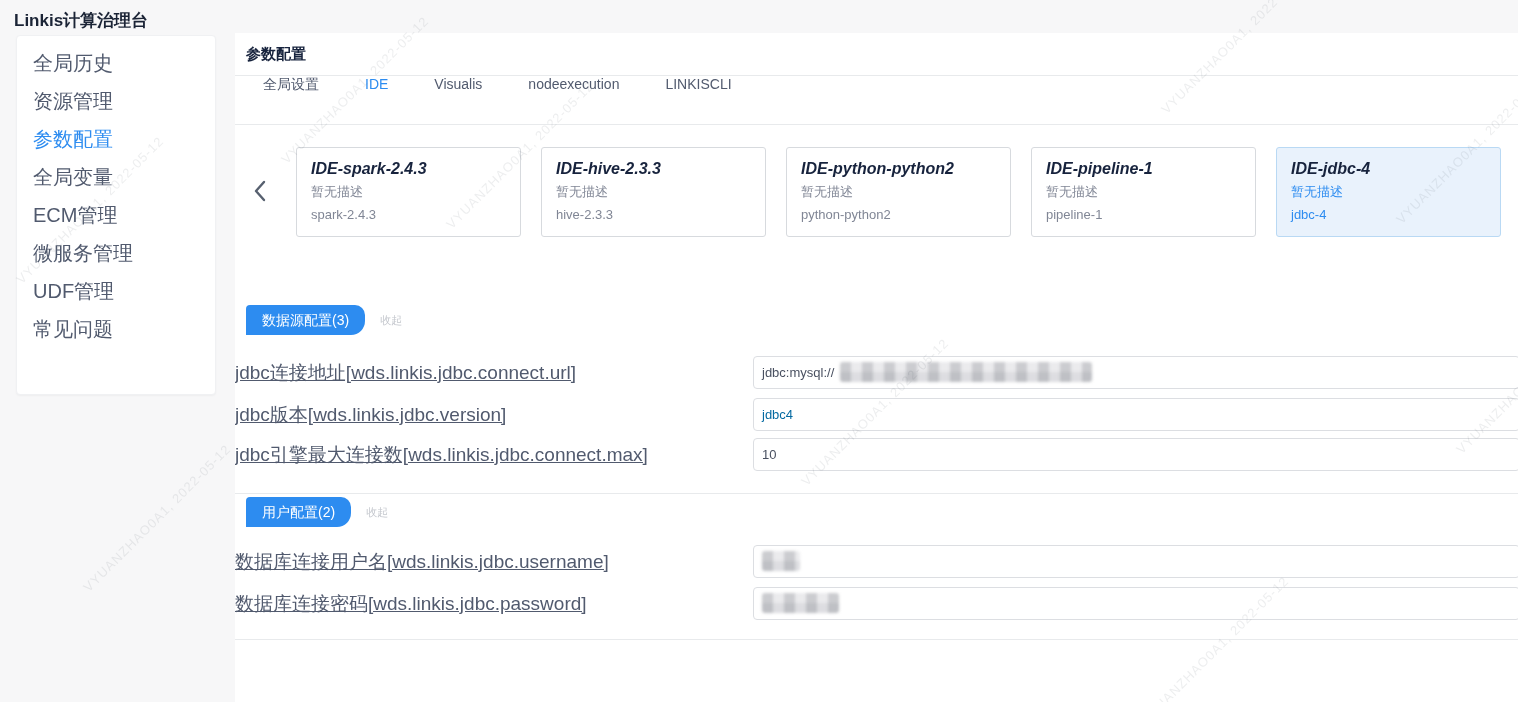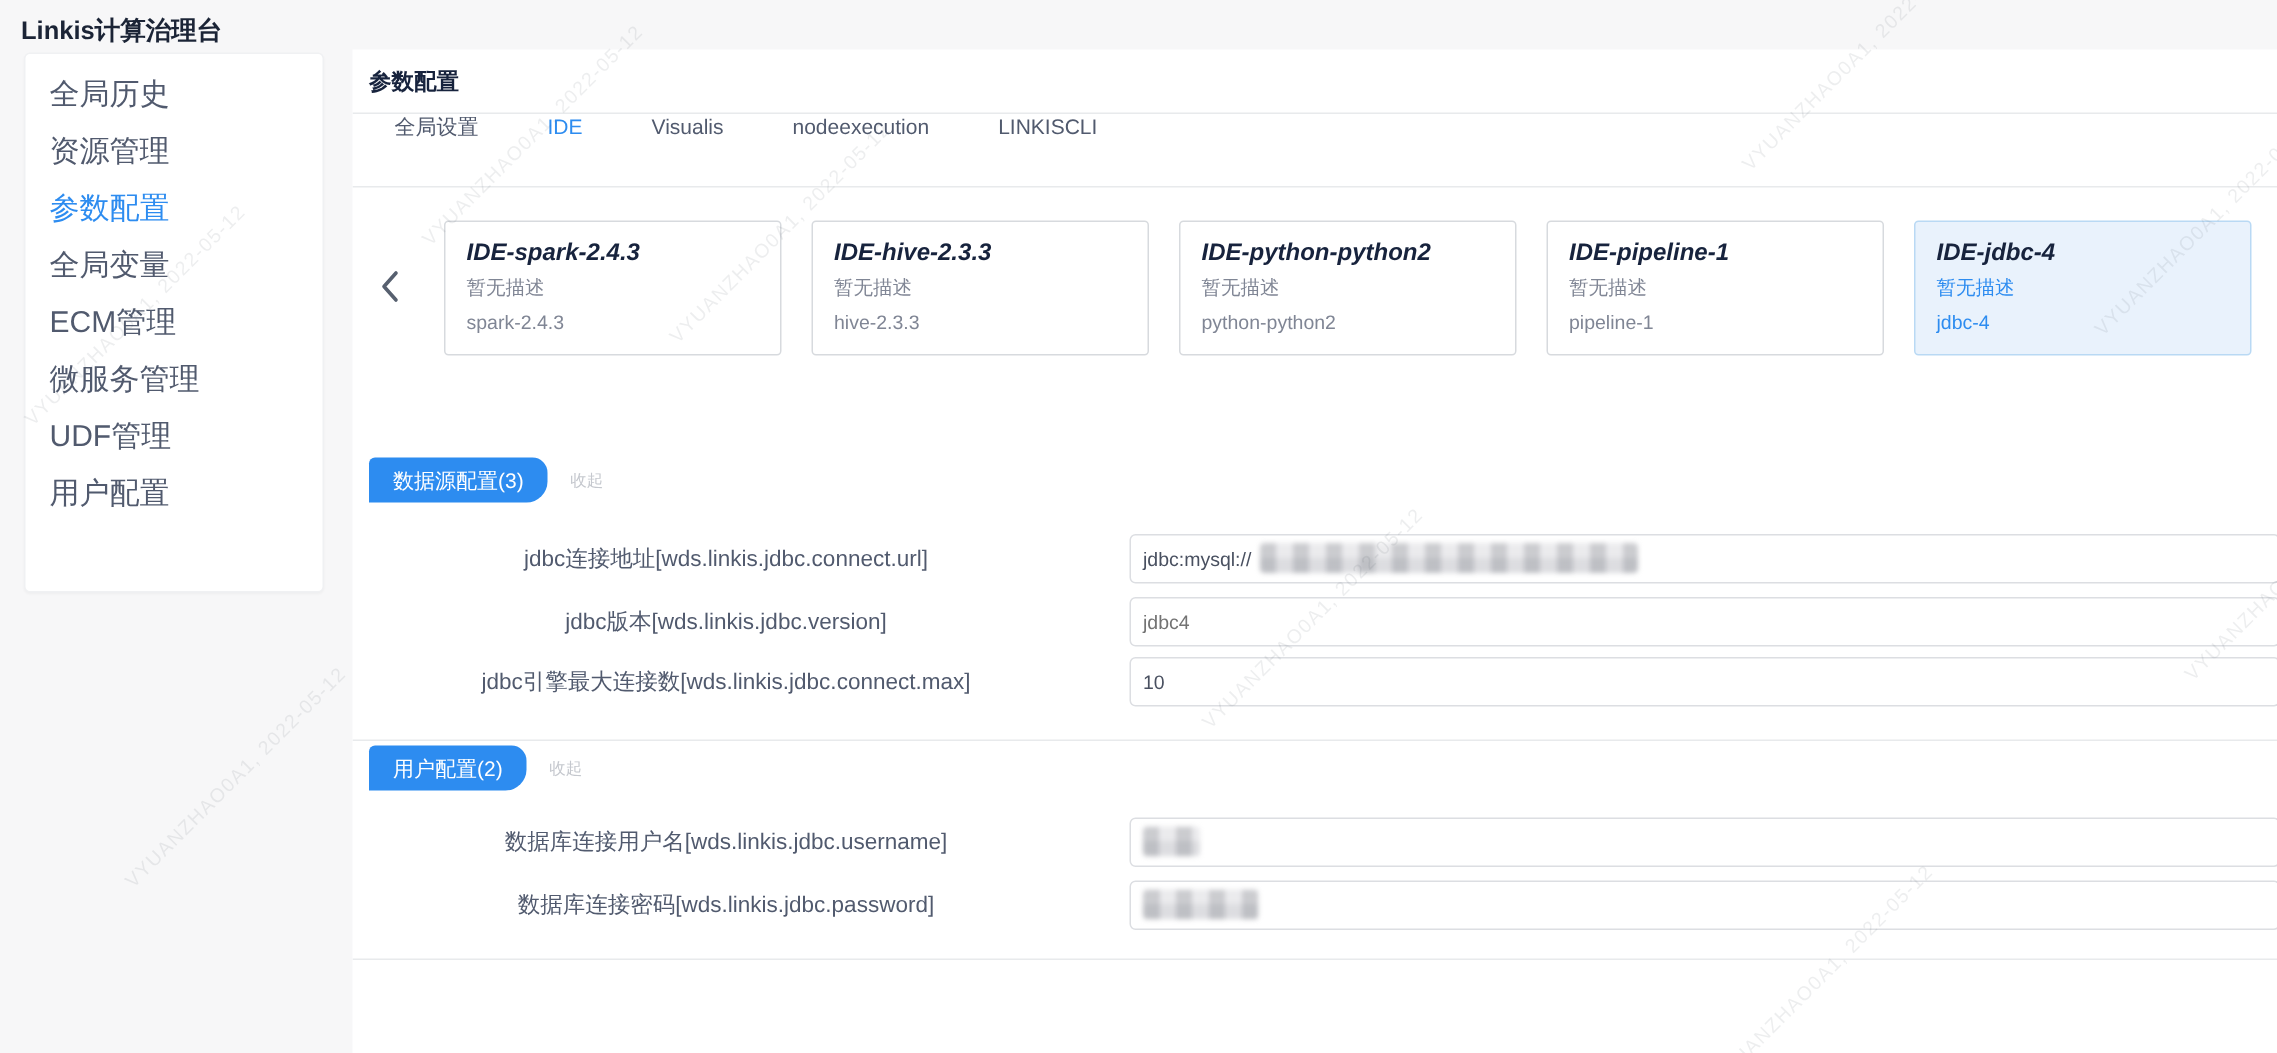--- a/index.html
+++ b/index.html
@@ -50,26 +50,26 @@
     padding:0 16px;border-radius:4px 10px 14px 0;}
   .sec-collapse{font-size:11px;color:#c5c8ce;cursor:pointer;}
   .sec-divider{position:absolute;left:0;right:0;height:1px;background:#e8eaec;}
   .sec-divider.d1{top:460px;}
   .sec-divider.d2{top:606px;}
 
   
   .form-row{position:absolute;left:0;right:-2px;height:33px;}
   .form-row.r1{top:323px;} .form-row.r2{top:365px;} .form-row.r3{top:405px;}
   .form-row.r4{top:512px;} .form-row.r5{top:554px;}
-  .form-label{position:absolute;left:0;width:498px;text-align:center;font-size:15px;color:#515a6e;
-    line-height:33px;}
+  .form-label{position:absolute;left:0;width:498px;text-align:left;font-size:19px;color:#515a6e;
+    line-height:33px;text-decoration:underline;}
   .input-box{position:absolute;left:518px;right:0;top:0;height:33px;border:1px solid #dcdee2;
     border-radius:4px;background:#fff;padding:0 8px;line-height:31px;font-size:13px;color:#495060;
     cursor:text;white-space:nowrap;}
-  .input-box .muted{color:#737373;}
+  .input-box .muted{color:#0369a1;}
 
   
   .redact{display:inline-block;vertical-align:middle;height:20px;border-radius:3px;margin-top:-3px;
     background:
       repeating-linear-gradient(90deg, rgba(130,132,140,.38) 0 11px, rgba(205,205,210,.30) 11px 22px),
       repeating-linear-gradient(0deg, rgba(175,177,185,.35) 0 10px, rgba(228,228,232,.25) 10px 20px);
     filter:blur(1.6px);}
   .redact.url{width:252px;margin-left:6px;}
   .redact.user{width:38px;}
   .redact.pass{width:77px;}
@@ -94,21 +94,21 @@
 <div class="app-title">Linkis计算治理台</div>
 
 <div class="sidebar">
   <div class="menu-item">全局历史</div>
   <div class="menu-item">资源管理</div>
   <div class="menu-item active">参数配置</div>
   <div class="menu-item">全局变量</div>
   <div class="menu-item">ECM管理</div>
   <div class="menu-item">微服务管理</div>
   <div class="menu-item">UDF管理</div>
-  <div class="menu-item">用户配置</div>
+  <div class="menu-item">常见问题</div>
 </div>
 
 <div class="main">
   <div class="page-title">参数配置</div>
   <div class="hdr-divider"></div>
 
   <div class="tabs">
     <div class="tab">全局设置</div>
     <div class="tab active">IDE</div>
     <div class="tab">Visualis</div>

